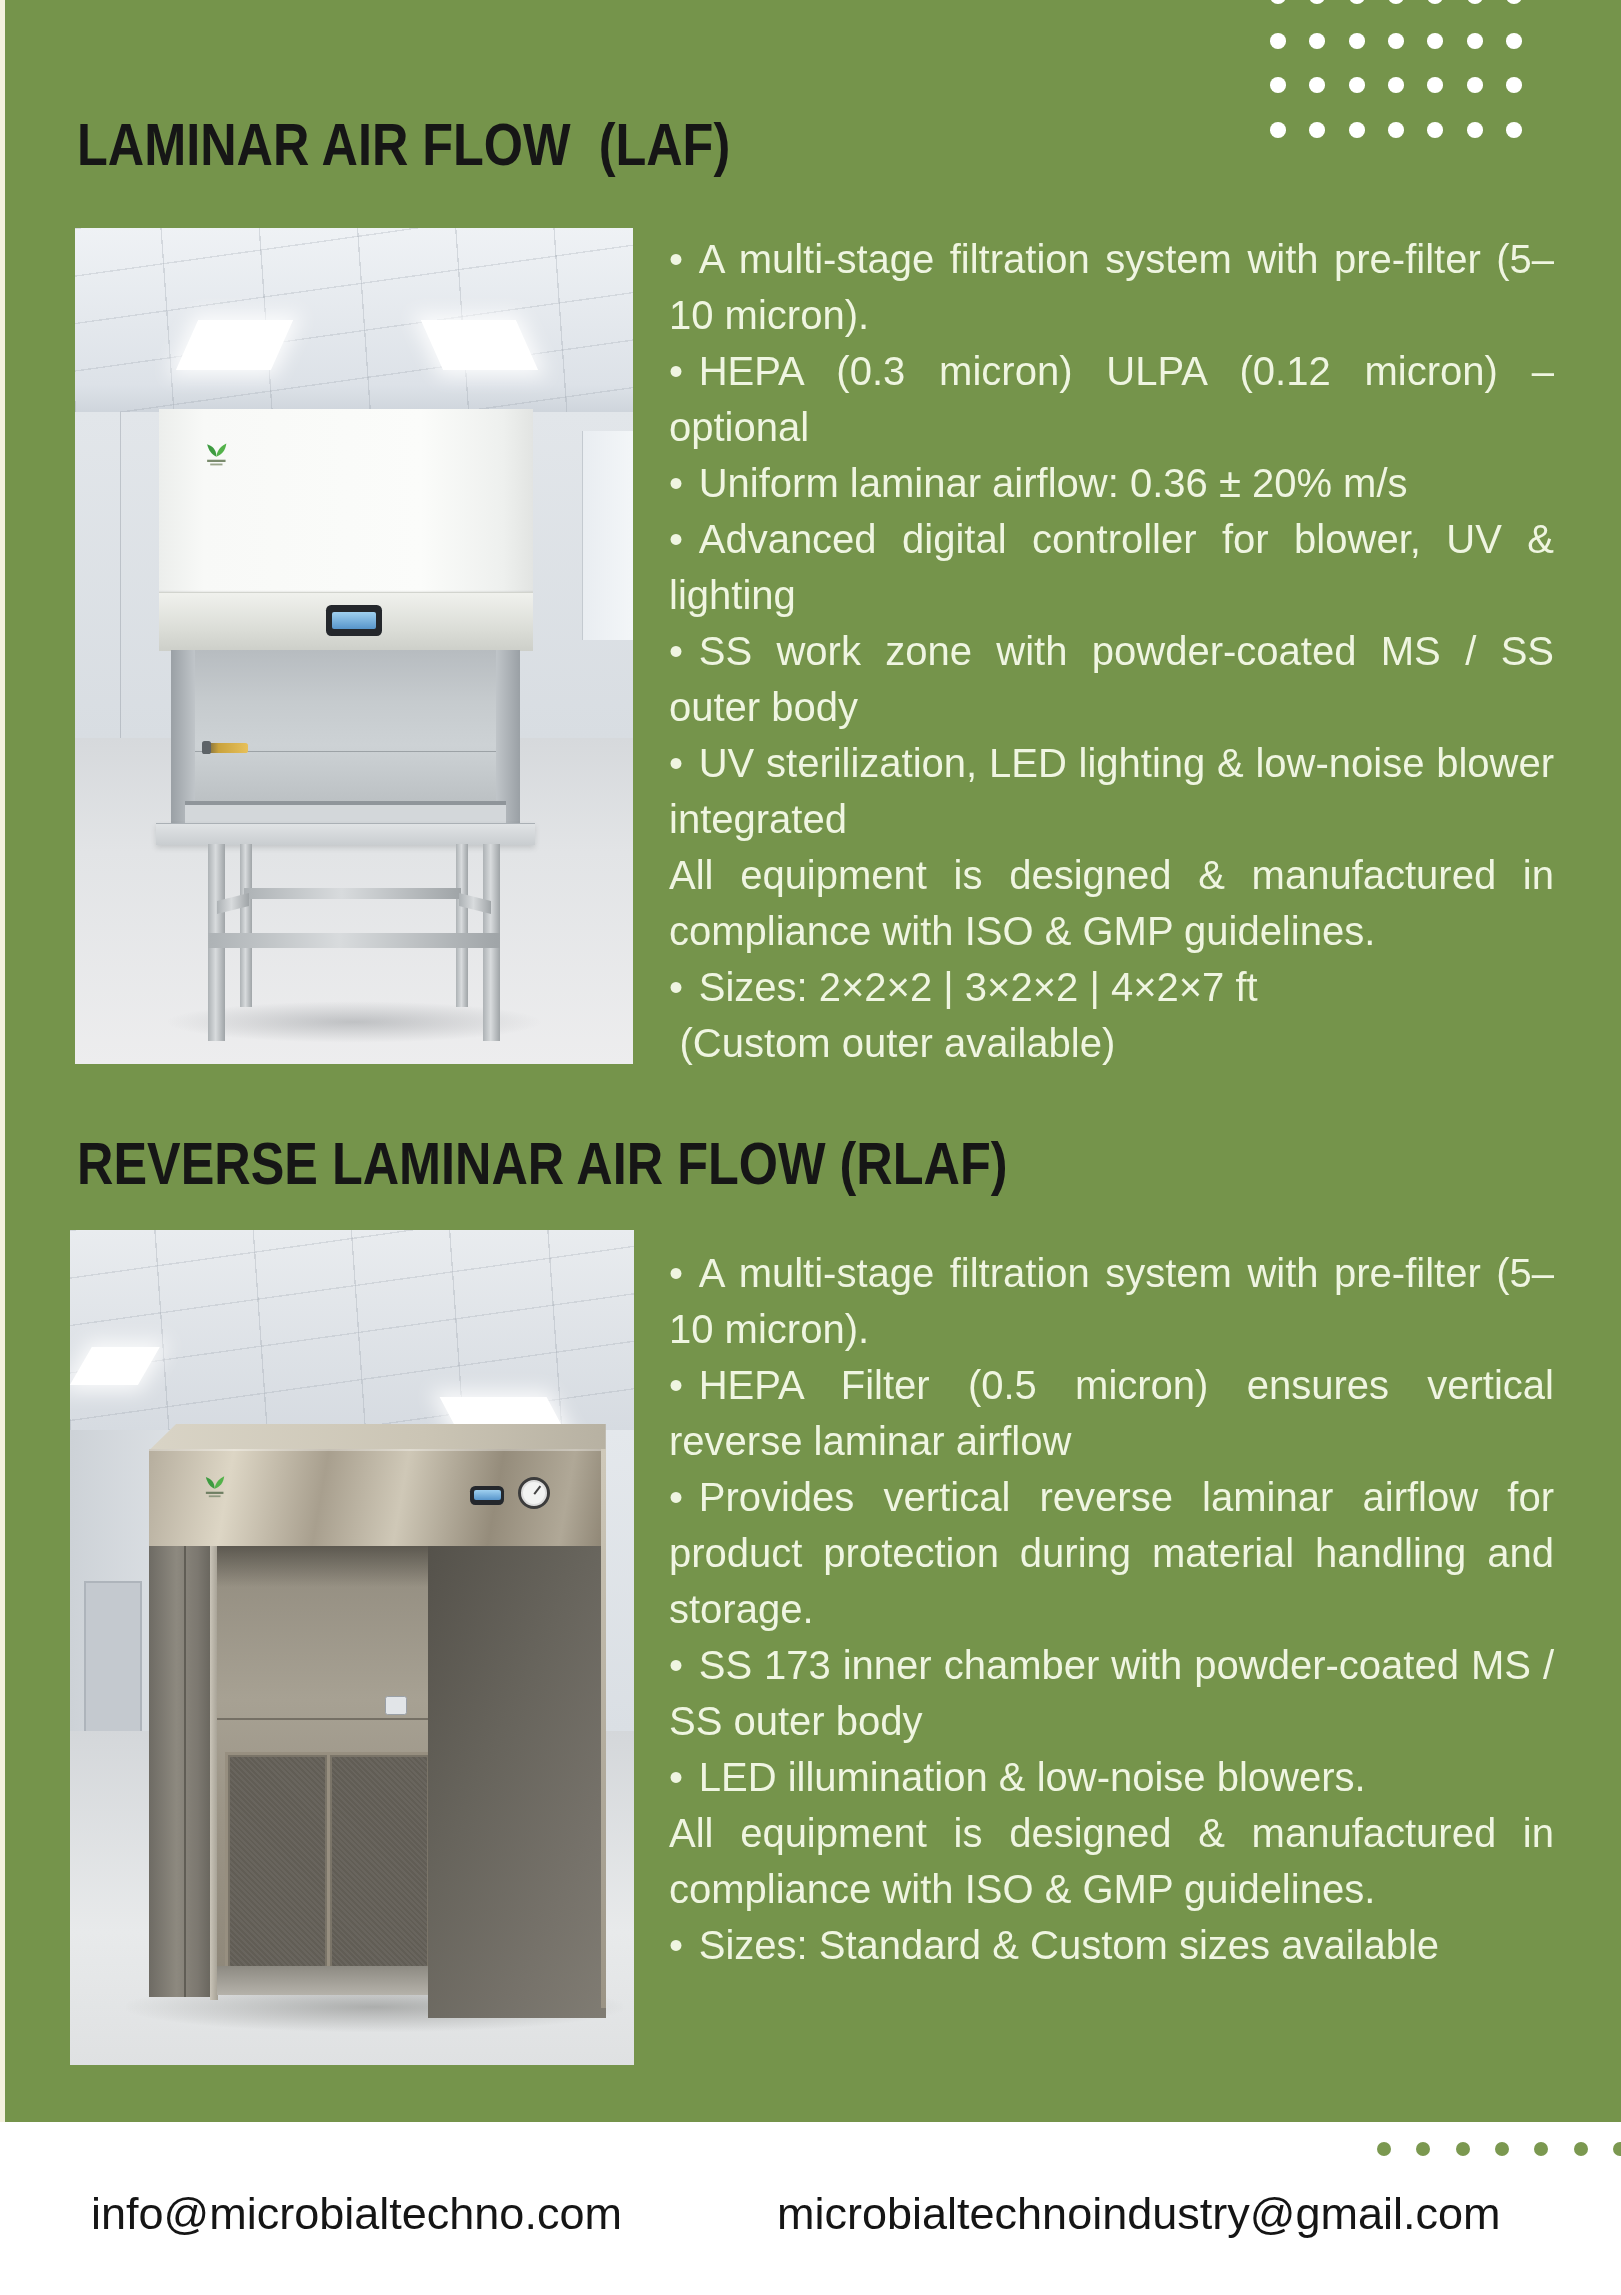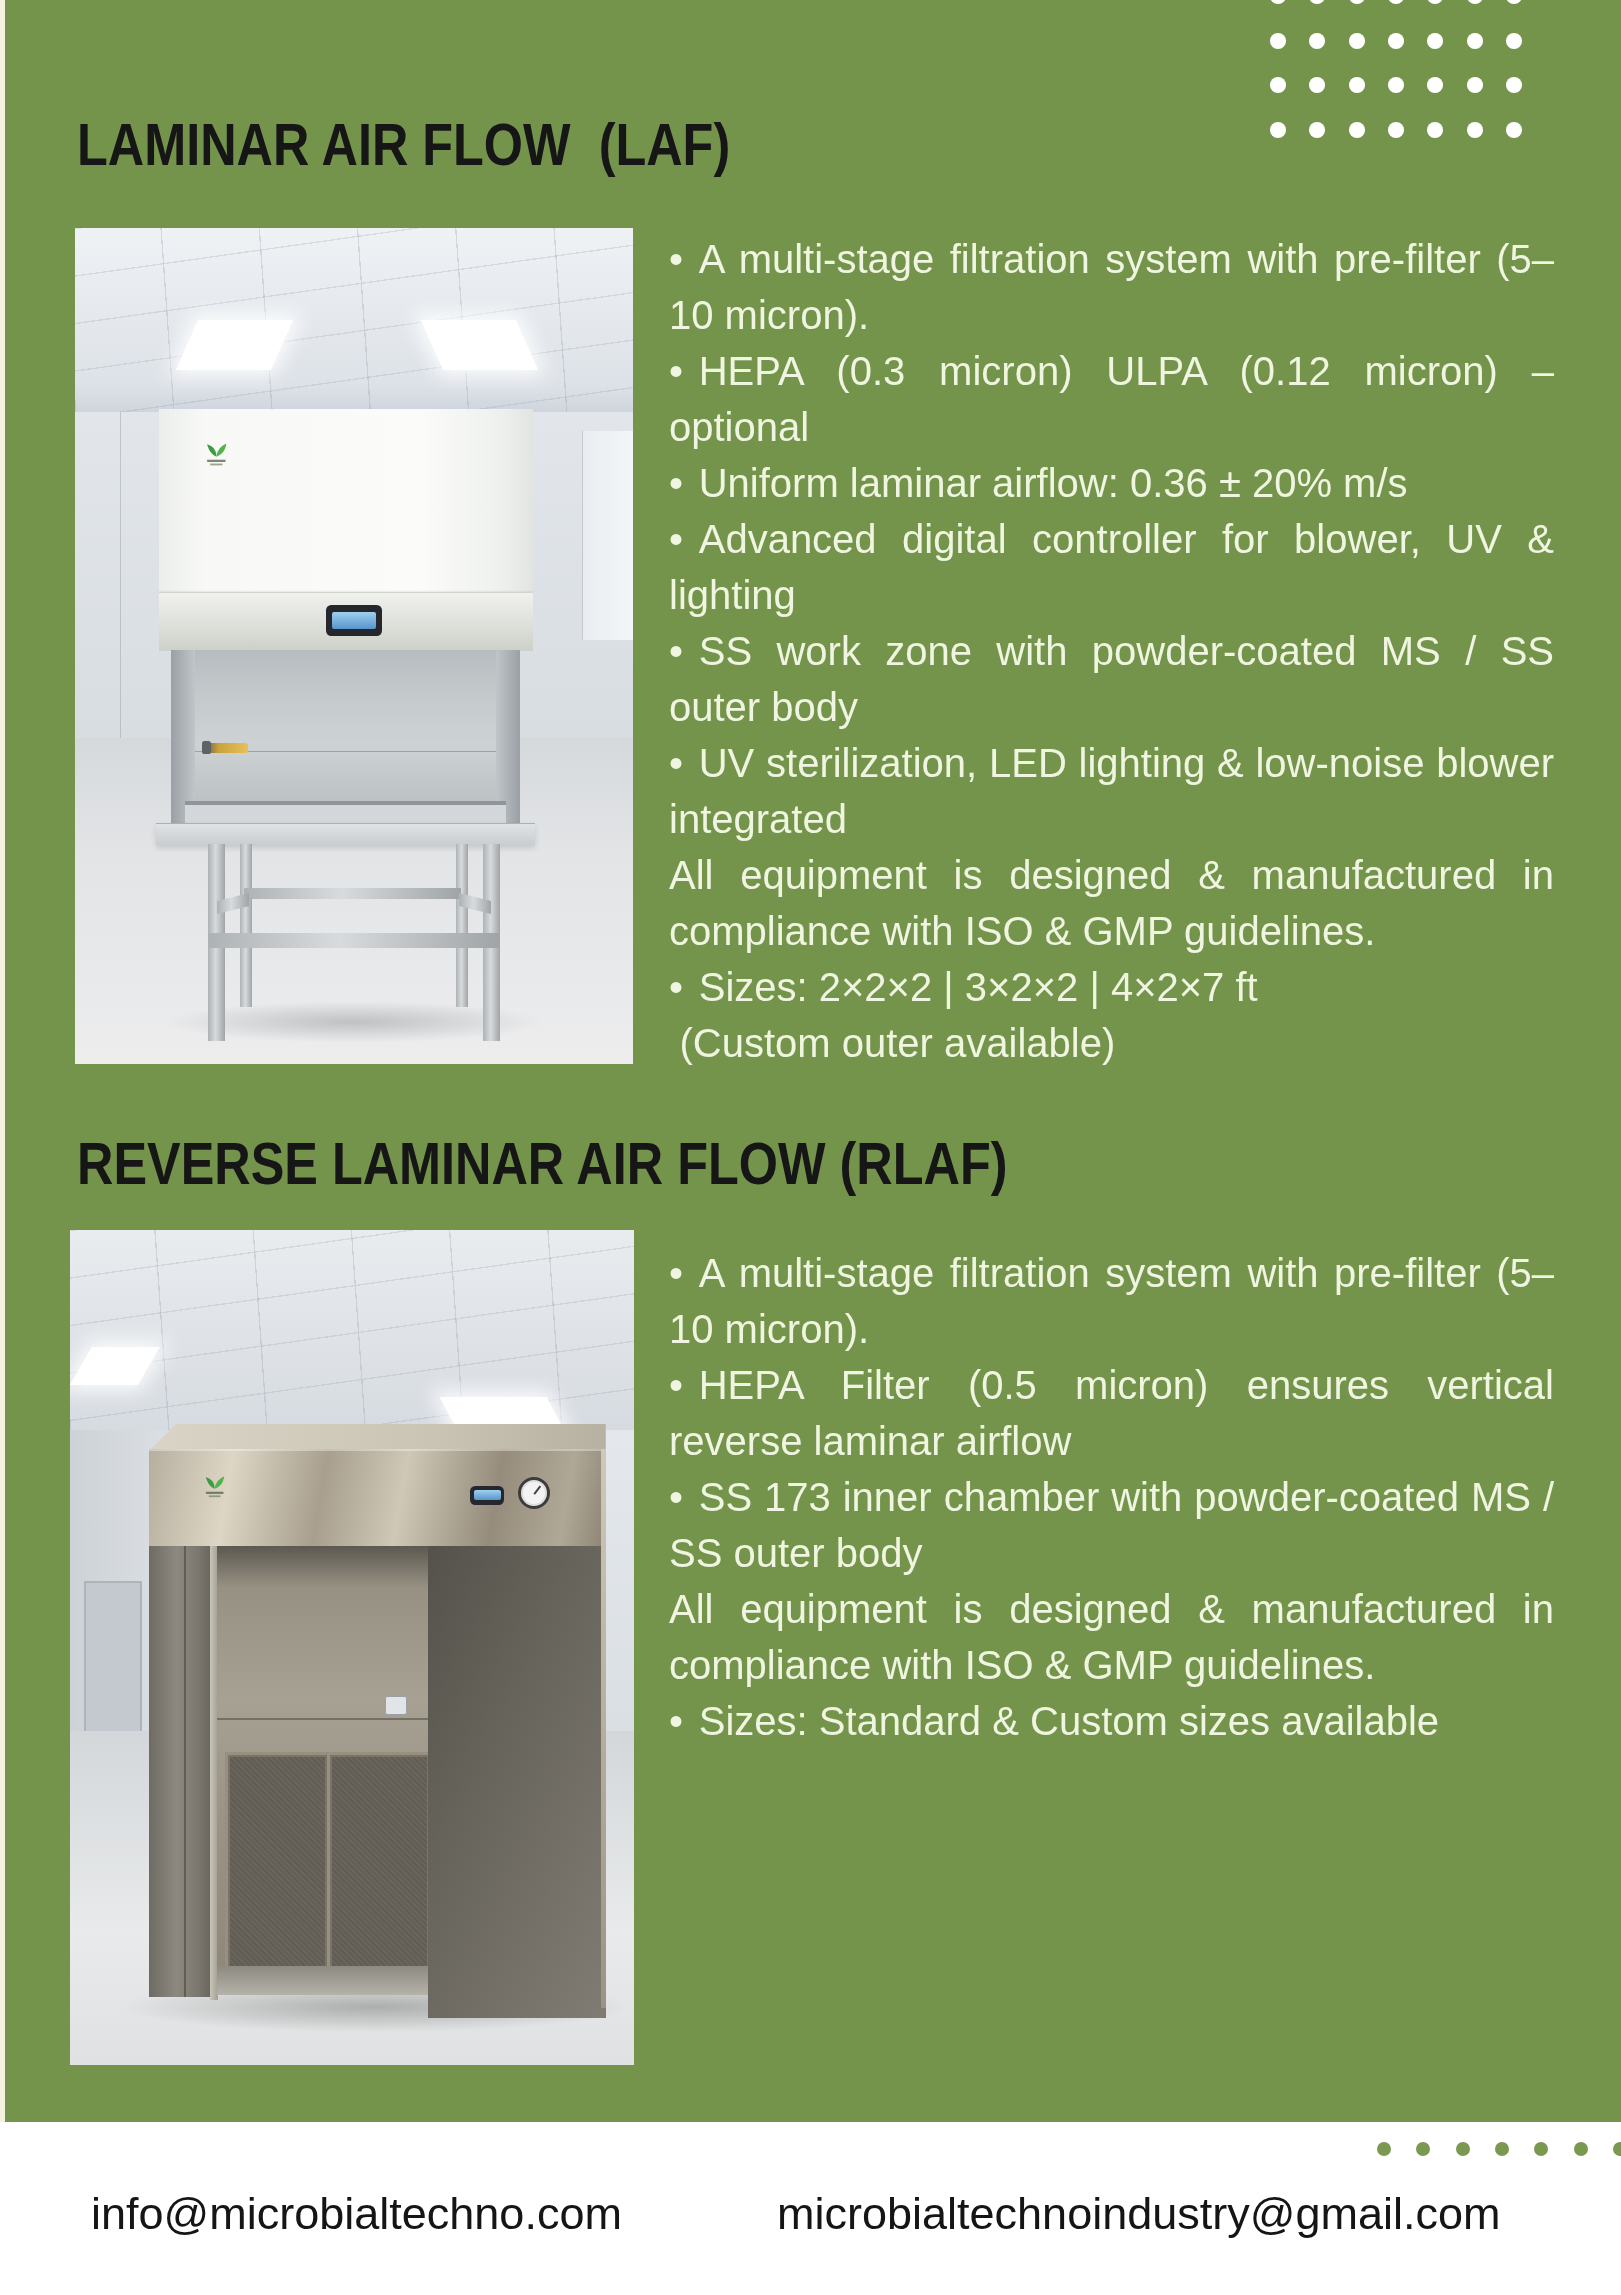--- a/index.html
+++ b/index.html
@@ -258,21 +258,23 @@
     <div class="mesh p2-mesh2"></div>
     <div class="p2-switch"></div>
     <div class="p2-rwall"></div>
     <div class="p2-redge"></div>
     <div class="p2-infloor"></div>
   </div>
 
   <div class="copy copy-rlaf">
     <p><span class="blt">•</span><span>A multi-stage filtration system with pre-filter (5–10 micron).</span></p>
     <p><span class="blt">•</span><span>HEPA Filter (0.5 micron) ensures vertical reverse laminar airflow</span></p>
+    <p><span class="blt">•</span><span>Provides vertical reverse laminar airflow for product protection during material handling and storage.</span></p>
     <p><span class="blt">•</span><span>SS 173 inner chamber with powder-coated MS / SS outer body</span></p>
+    <p><span class="blt">•</span><span>LED illumination &amp; low-noise blowers.</span></p>
     <p><span>All equipment is designed &amp; manufactured in compliance with ISO &amp; GMP guidelines.</span></p>
     <p><span class="blt">•</span><span>Sizes: Standard &amp; Custom sizes available</span></p>
   </div>
 
   <div class="footer">
     <div class="dots-bottom" id="dotsBottom">
         <span class="dot" style="left: 0px; top: 0px;"></span>
         <span class="dot" style="left: 39px; top: 0px;"></span>
         <span class="dot" style="left: 79px; top: 0px;"></span>
         <span class="dot" style="left: 118px; top: 0px;"></span>

